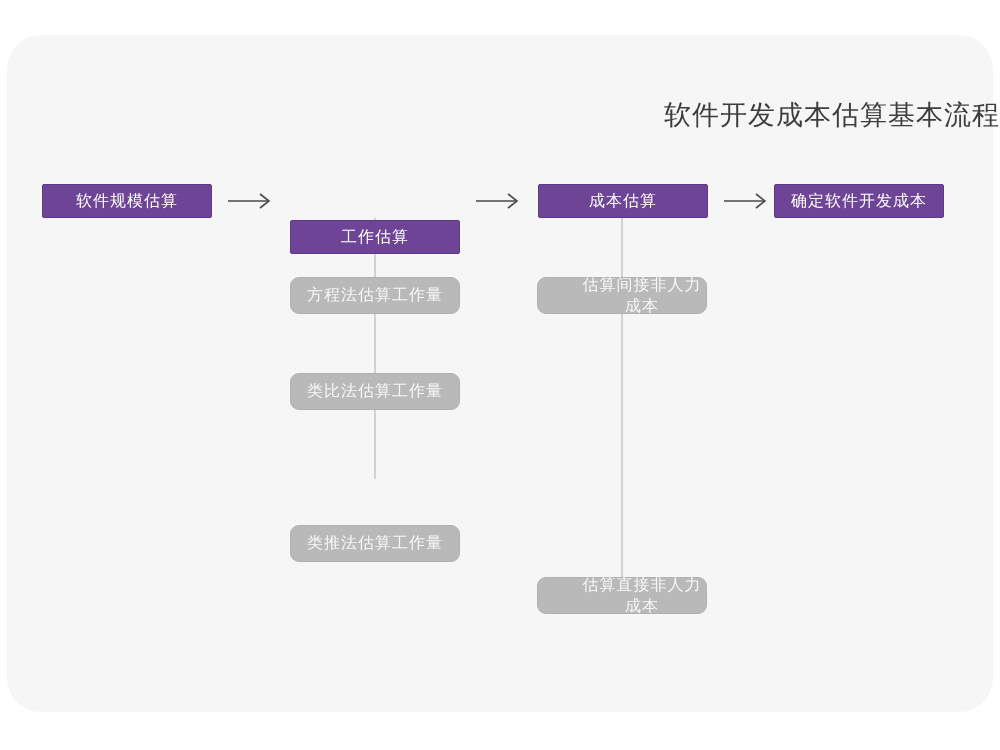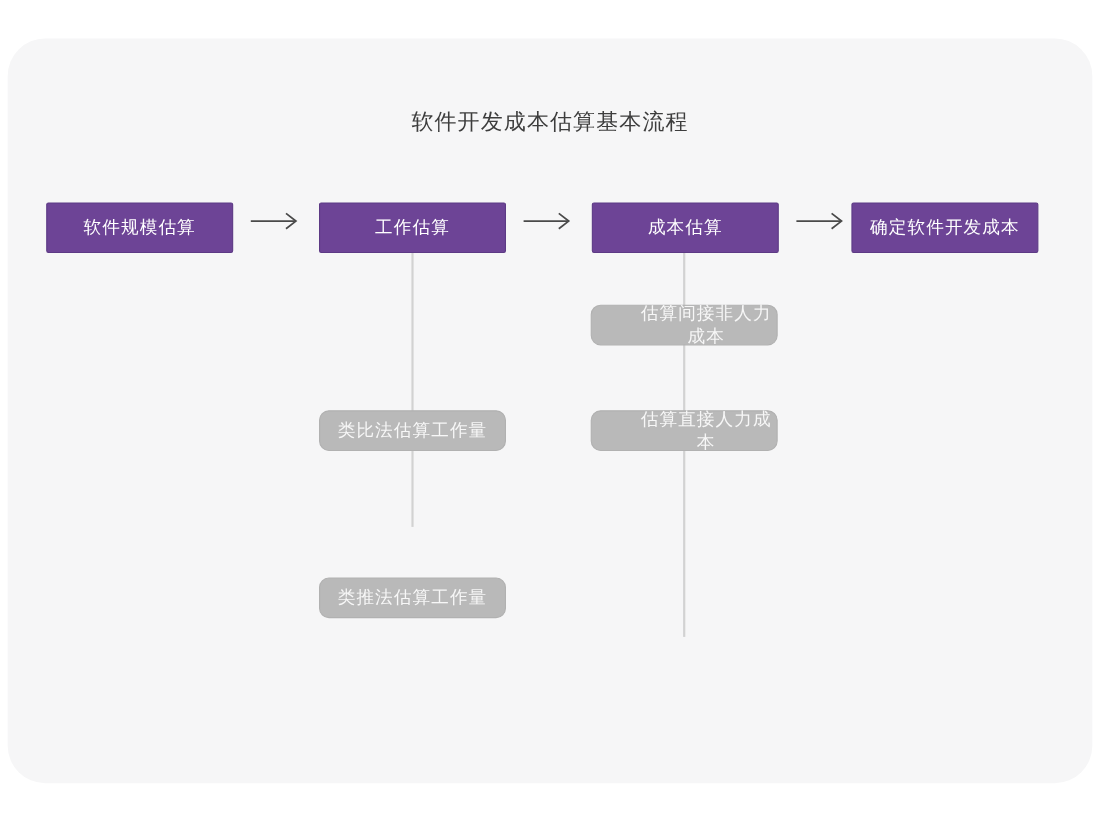--- a/index.html
+++ b/index.html
@@ -23,36 +23,36 @@
     width: 986px;
     height: 677px;
     background: #f6f6f7;
     border-radius: 34px;
   }
   .title {
     position: absolute;
     left: 0;
     top: 97px;
     width: 100%;
-    text-align: center;
-    font-size: 20px;
+    text-align: right;
+    font-size: 27px;
     letter-spacing: 1px;
     color: #3d3d3d;
   }
   .node {
     position: absolute;
     box-sizing: border-box;
     display: flex;
     align-items: center;
     justify-content: center;
     text-align: center;
     letter-spacing: 1px;
   }
   .node.primary {
-    height: 46px;
+    height: 34px;
     width: 170px;
     background: #6d4496;
     border: 1px solid #5d3a85;
     border-radius: 2px;
     color: #ffffff;
     font-size: 16px;
     top: 184px;
   }
   .node.secondary {
     height: 37px;
@@ -69,21 +69,21 @@
     background: #d2d2d2;
   }
   .arrow {
     position: absolute;
     top: 191px;
     width: 46px;
     height: 20px;
   }
   
   .p1 { left: 42px; }
-  .p2 { left: 290px; }
+  .p2 { left: 290px; margin-top: 36px; }
   .p3 { left: 538px; }
   .p4 { left: 774px; }
   .a1 { left: 226px; }
   .a2 { left: 474px; }
   .a3 { left: 722px; }
   .colL { left: 290px; }
   .colR { left: 537px; padding-left: 40px; }
   .row1 { top: 277px; }
   .row2 { top: 373px; text-align: center; }
   .row3 { top: 477px; margin-top: 48px; }
@@ -113,18 +113,19 @@
   </svg>
   <svg class="arrow a2" viewBox="0 0 46 20">
     <line x1="2" y1="10" x2="42" y2="10" stroke="#4a4a4a" stroke-width="1.6"></line>
     <polyline points="34,3 43,10 34,17" fill="none" stroke="#4a4a4a" stroke-width="1.6"></polyline>
   </svg>
   <svg class="arrow a3" viewBox="0 0 46 20">
     <line x1="2" y1="10" x2="42" y2="10" stroke="#4a4a4a" stroke-width="1.6"></line>
     <polyline points="34,3 43,10 34,17" fill="none" stroke="#4a4a4a" stroke-width="1.6"></polyline>
   </svg>
 
+  <div class="node secondary colL row1">方程法估算工作量</div>
   <div class="node secondary colL row2">类比法估算工作量</div>
   <div class="node secondary colL row3">类推法估算工作量</div>
 
   <div class="node secondary colR row1">估算间接非人力成本</div>
-  <div class="node secondary colR row2">估算直接人力成本</div>
+  <div class="node secondary colR row4">估算直接非人力成本</div>
 </div>
 
 </body></html>

